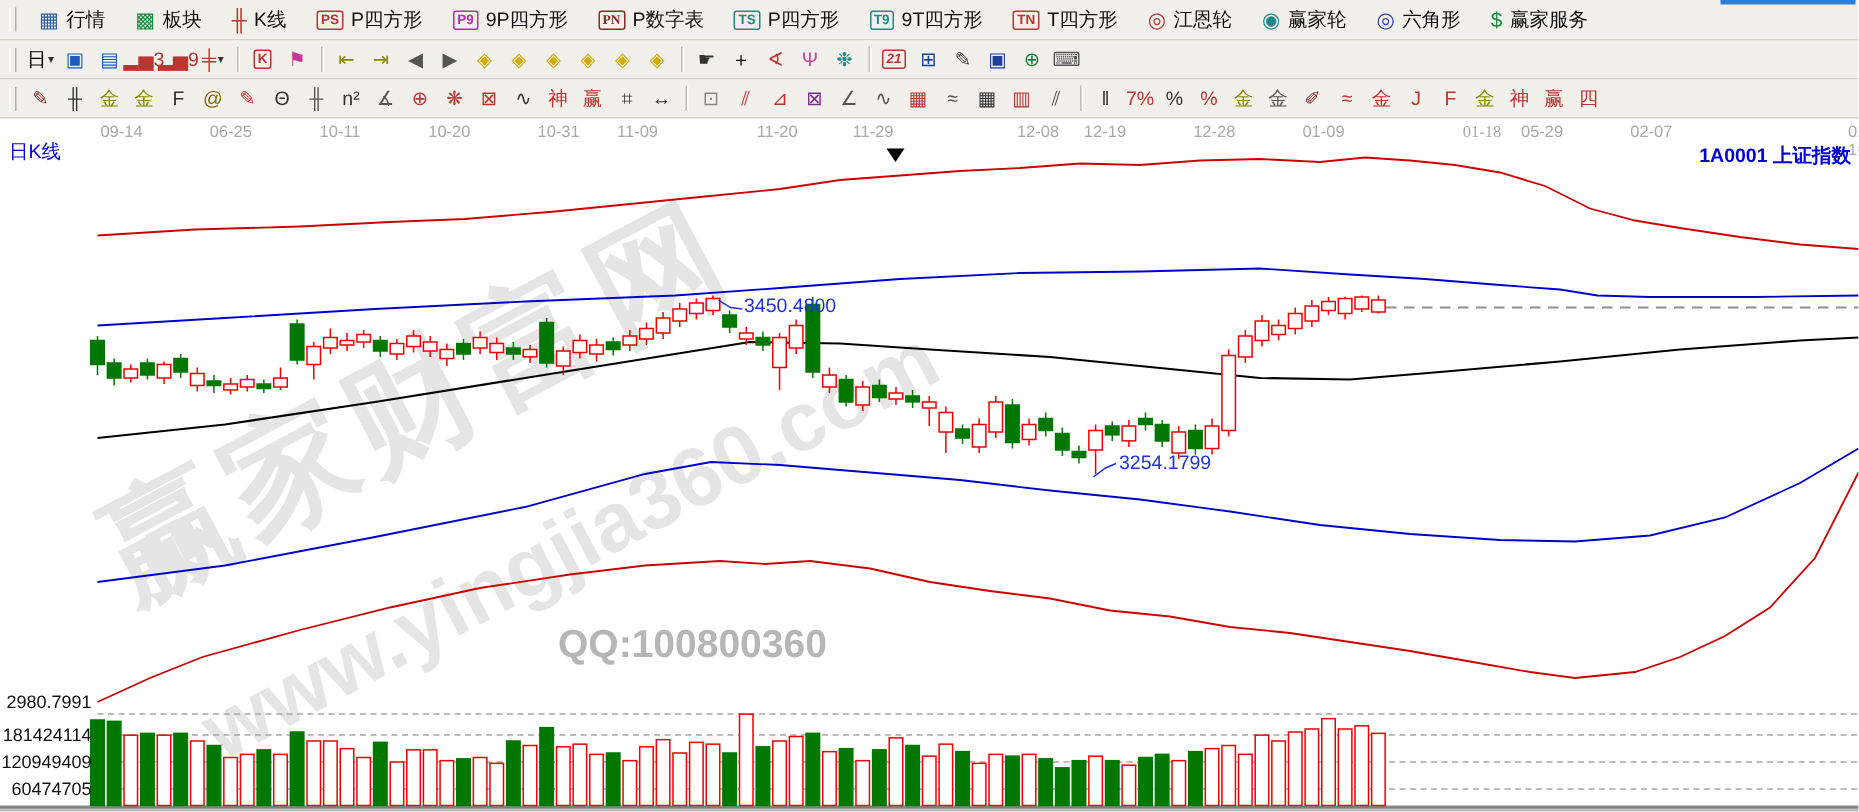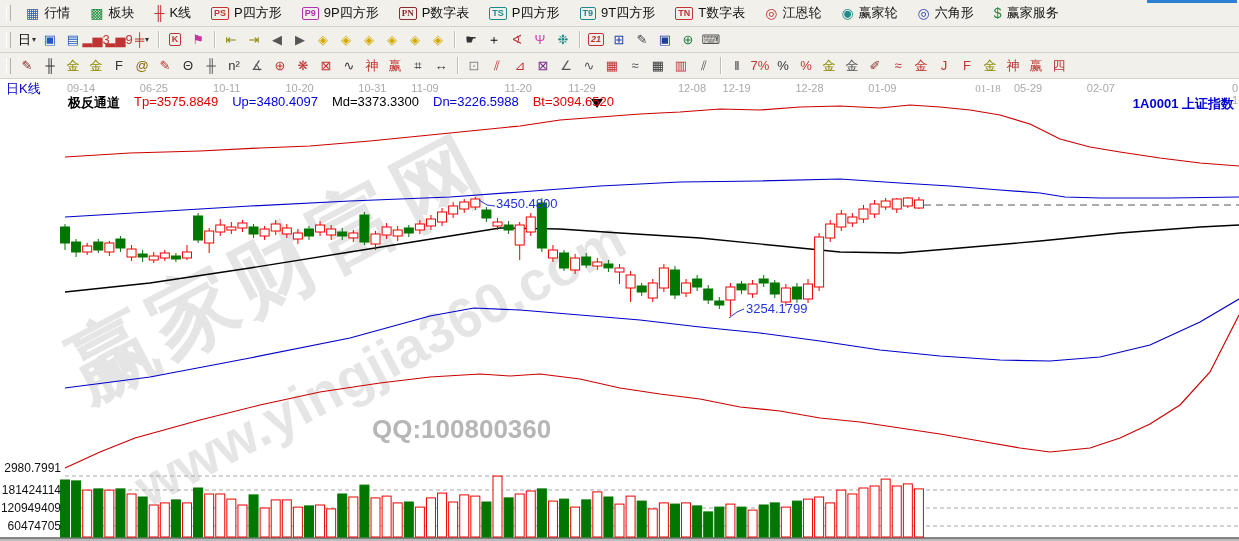--- a/index.html
+++ b/index.html
@@ -14,21 +14,21 @@
   .mitem{display:flex;align-items:center;gap:5px;padding:0 9px;height:24px;font-size:13px;color:#111;cursor:default;}
   .mic{font-size:14px;line-height:14px;}
   .mic.boxg,.tbg.boxg{border:1px solid currentColor;font-size:9px;font-weight:bold;line-height:11px;padding:0 2px;border-radius:2px;}
   .tbi{width:22px;height:20px;display:flex;align-items:center;justify-content:center;cursor:default;}
   .tbg{font-size:13px;line-height:14px;}
   .dd{font-size:8px;color:#333;margin-left:1px;}
   .sep{width:1px;height:17px;background:#c2beb4;box-shadow:1px 0 0 #fff;margin:0 4px;}
   #chart-root{position:absolute;left:0;top:0;width:1239px;height:541px;}
   svg{position:absolute;left:0;top:0;}
   .ovl{position:absolute;z-index:5;white-space:nowrap;}
-  #period-label{left:6px;top:80px;color:#0000d4;font-size:13px;}
+  #period-label{left:6px;top:92px;color:#0000d4;font-size:13px;}
   #indicator-row{left:68px;top:94px;font-size:13px;display:flex;gap:14px;}
   #indicator-row .iname{font-weight:bold;color:#000;}
   #symbol-box{right:5px;top:95px;color:#0000d4;font-size:13px;font-weight:bold;}
   .date-label{position:absolute;top:82px;transform:translateX(-50%);color:#a9a9a9;font-size:11px;z-index:5;}
   .axlab{position:absolute;left:0;width:61px;text-align:right;font-size:12px;color:#111;z-index:5;}
   #bottom-strip{position:absolute;left:0;top:538px;width:1239px;height:3px;background:#bcbcbc;border-top:1px solid #7e7e7e;z-index:6;}
   #corner-tab{position:absolute;right:2px;top:0;width:90px;height:3px;background:#2f7fd6;z-index:7;}
 </style>
 </head>
 <body>
@@ -285,28 +285,20 @@
       <rect x="914.43" y="488.9" width="9" height="48.1" fill="#ffffff" stroke="#ee0000"></rect>
       <polyline points="479,200.01212121212126 487,205.01212121212126 495,206.01212121212126" fill="none" stroke="#2233dd"></polyline>
       <text x="496" y="208.01212121212126" font-size="13" fill="#2233dd">3450.4800</text>
       <polyline points="729,317.9818181818183 737,311.9818181818183 744,308.9818181818183" fill="none" stroke="#2233dd"></polyline>
       <text x="746" y="312.9818181818183" font-size="13" fill="#2233dd">3254.1799</text>
       <path d="M591,99 L603,99 L597,108 Z" fill="#000"></path>
     </svg>
 
   <div class="ovl" id="period-label">日K线</div>
 
-  <div class="ovl" id="indicator-row">
-    <span class="iname">极反通道</span>
-  <span style="color: rgb(224, 0, 0);">Tp=3575.8849</span>
-      <span style="color: rgb(0, 0, 224);">Up=3480.4097</span>
-      <span style="color: rgb(0, 0, 0);">Md=3373.3300</span>
-      <span style="color: rgb(0, 0, 224);">Dn=3226.5988</span>
-      <span style="color: rgb(224, 0, 0);">Bt=3094.6520</span>
-    </div>
 
   <div class="ovl" id="symbol-box">
     <span>1A0001</span>
     <span>上证指数</span>
   </div>
 
   <div class="axlab" style="top:461px">2980.7991</div>
   <div class="axlab" style="top:483px">181424114</div>
   <div class="axlab" style="top:501px">120949409</div>
   <div class="axlab" style="top:519px">60474705</div>
@@ -357,21 +349,21 @@
     <div class="mitem">
       <span class="mic boxg" style="color: rgb(31, 138, 138);">TS</span>
       <span>P四方形</span>
     </div>
     <div class="mitem">
       <span class="mic boxg" style="color: rgb(31, 138, 138);">T9</span>
       <span>9T四方形</span>
     </div>
     <div class="mitem">
       <span class="mic boxg" style="color: rgb(192, 51, 51);">TN</span>
-      <span>T数字表</span>
+      <span>T四方形</span>
     </div>
     <div class="mitem">
       <span class="mic" style="color: rgb(192, 51, 51);">◎</span>
       <span>江恩轮</span>
     </div>
     <div class="mitem">
       <span class="mic" style="color: rgb(31, 138, 138);">◉</span>
       <span>赢家轮</span>
     </div>
     <div class="mitem">

